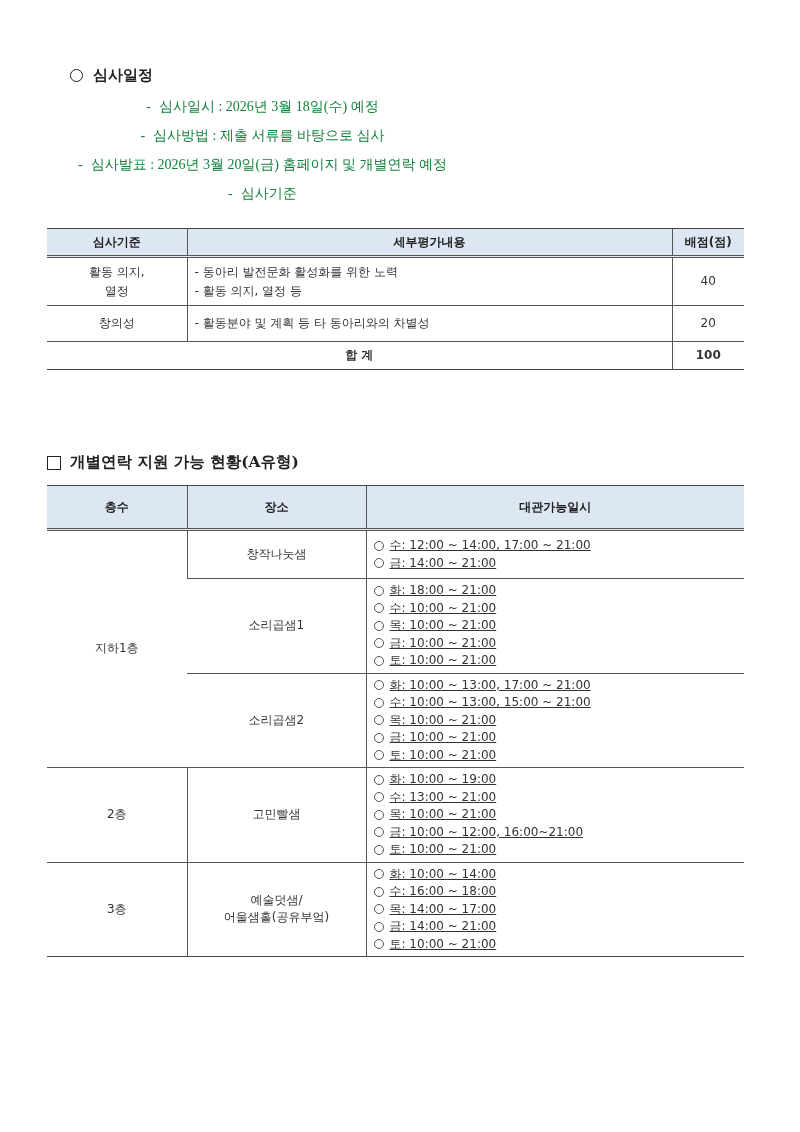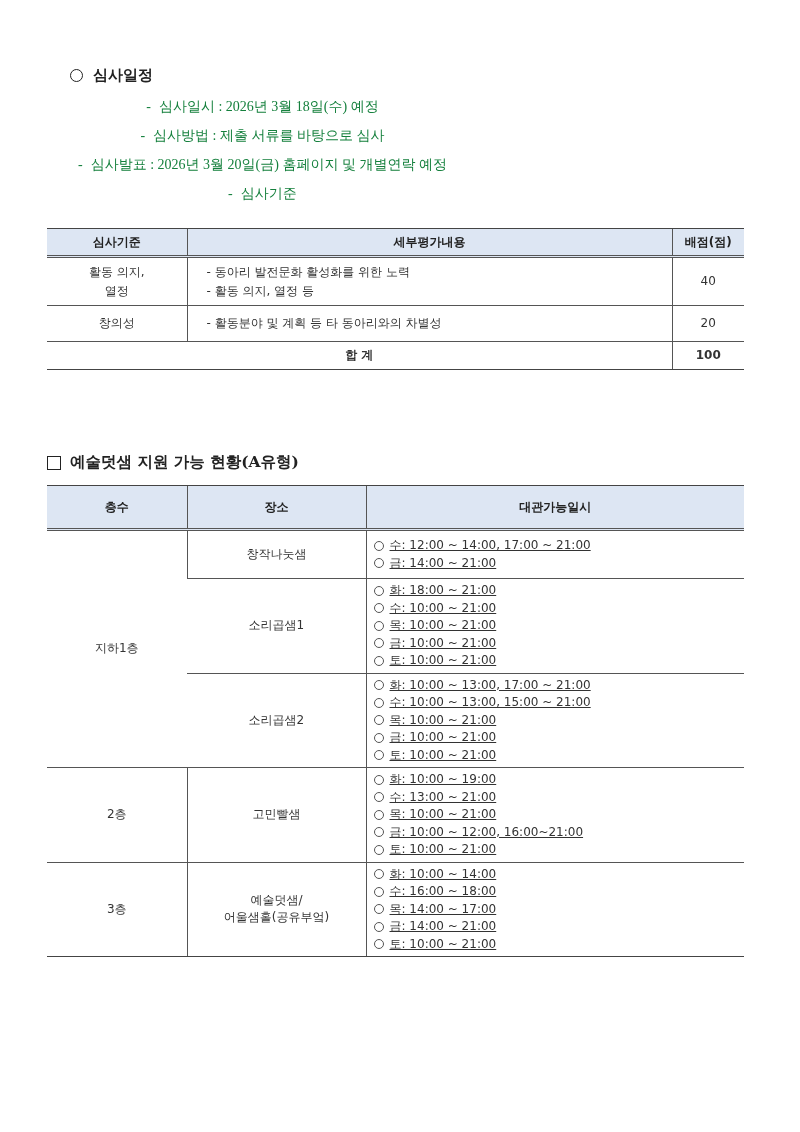--- a/index.html
+++ b/index.html
@@ -50,21 +50,21 @@
       border-bottom: 3px double #555;
     }
     td {
       font-size: 12px;
       color: #333;
       border-top: 1px solid #555;
       border-bottom: 1px solid #555;
     }
     th + th, td + td { border-left: 1px solid #555; }
     .c { text-align: center; }
-    .l { text-align: left; padding-left: 19px; }
+    .l { text-align: left; padding-left: 7px; }
 
     #t1 { top: 228px; }
     #t1 td { line-height: 19px; }
     #t1 .r2 { height: 49px; }
     #t1 .r1 { height: 36px; }
     #t1 .total td { height: 28px; font-weight: bold; border-bottom: 1.5px solid #444; }
 
     .sec2-title {
       position: absolute; left: 47px; top: 452px;
       font-family: "DejaVu Serif", serif;
@@ -142,21 +142,21 @@
     </tr>
     <tr class="total">
       <td class="c" colspan="2">합 계</td>
       <td class="c">100</td>
     </tr>
   </tbody>
 </table>
 
 <div class="sec2-title">
   <span class="square-mark"></span>
-  <span>예술덧샘 지원 가능 현황(A유형)</span>
+  <span>개별연락 지원 가능 현황(A유형)</span>
 </div>
 
 <table id="t2">
   <colgroup>
       <col style="width:140px">
       <col style="width:179px">
       <col style="width:378px">
     </colgroup>
   <thead>
     <tr>

